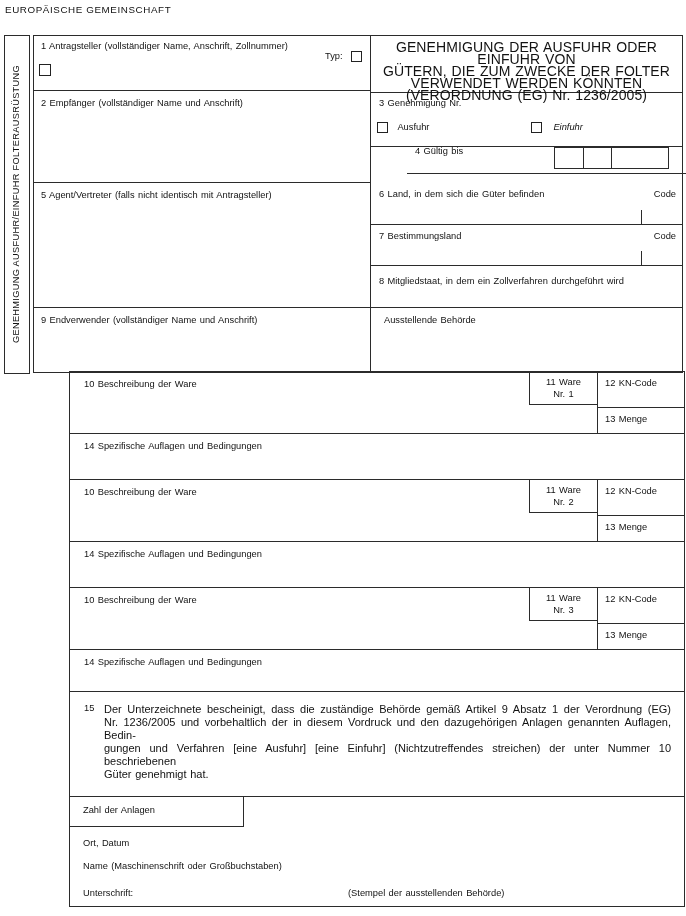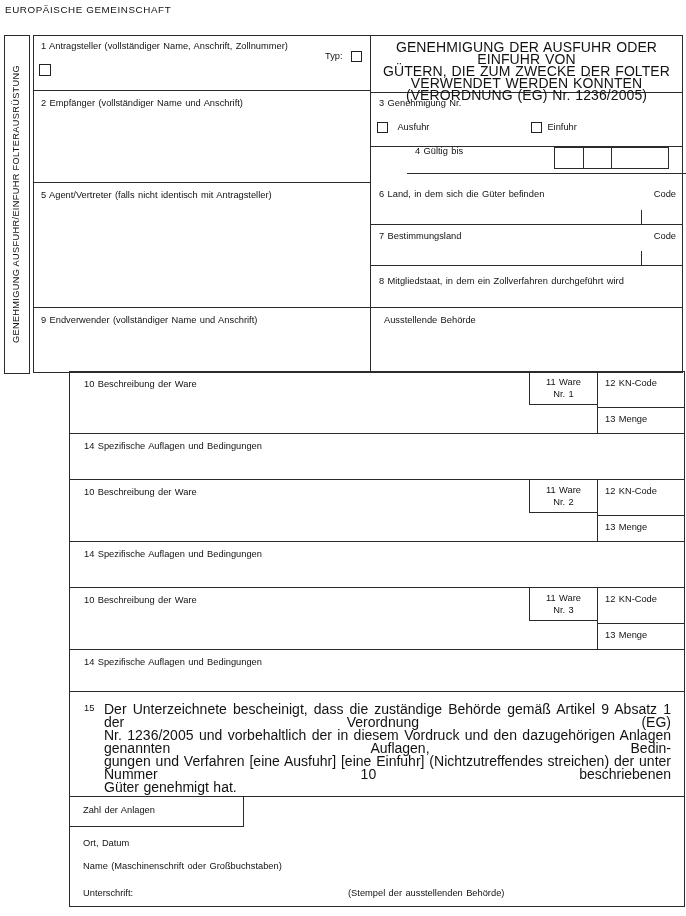--- a/index.html
+++ b/index.html
@@ -38,21 +38,21 @@
     border-left:1px solid #2b2b2b;border-bottom:1px solid #2b2b2b;text-align:center;}
   .ware-cell .lbl{line-height:12px;margin-top:4px;white-space:pre-line;}
   .kn-cell{position:absolute;left:527px;top:0;width:87px;height:36px;box-sizing:border-box;
     border-left:1px solid #2b2b2b;border-bottom:1px solid #2b2b2b;}
   .menge-cell{position:absolute;left:527px;top:36px;width:87px;bottom:0;box-sizing:border-box;
     border-left:1px solid #2b2b2b;}
   .kn-cell .lbl,.menge-cell .lbl{margin:6px 0 0 7px;}
   .cond-lbl{position:absolute;left:14px;top:7px;}
   
   #box15-number{position:absolute;left:14px;top:11px;}
-  #box15-text{position:absolute;left:34px;top:11px;width:567px;font-size:14px;line-height:13px;word-spacing:0.6px;}
+  #box15-text{position:absolute;left:34px;top:11px;width:567px;font-size:11px;line-height:13px;word-spacing:0.6px;}
   .just{text-align:justify;text-align-last:justify;}
   
   #attachments-box{position:absolute;left:0;top:0;width:174px;height:30px;box-sizing:border-box;
     border-right:1px solid #2b2b2b;border-bottom:1px solid #2b2b2b;}
   #attachments-box .lbl{margin:8px 0 0 13px;}
 </style>
 </head>
 <body>
 
 <div class="abs" id="page-header">EUROPÄISCHE GEMEINSCHAFT</div>
@@ -86,21 +86,21 @@
   </div>
 
   <div class="cell bb" style="left:337px;top:57px;width:311px;height:54px;">
     <div class="lbl" style="position:absolute;left:8px;top:5px;">3 Genehmigung Nr.</div>
     <div class="lbl" style="position:absolute;left:6px;top:29px;">
       <span class="cb"></span>
       <span style="margin-left:6px;">Ausfuhr</span>
     </div>
     <div class="lbl" style="position:absolute;left:160px;top:29px;">
       <span class="cb"></span>
-      <span style="margin-left:2px;">Einfuhr</span>
+      <span style="margin-left:8px;font-style:italic;">Einfuhr</span>
     </div>
   </div>
 
   <div class="cell bb" style="left:337px;top:102px;width:311px;height:36px;margin-left:36px;">
     <div class="lbl" style="position:absolute;left:8px;top:8px;">4 Gültig bis</div>
   </div>
   <div class="cell" id="date-cells">
     <div class="date-div" style="left:28px;"></div>
     <div class="date-div" style="left:56px;"></div>
   </div>

